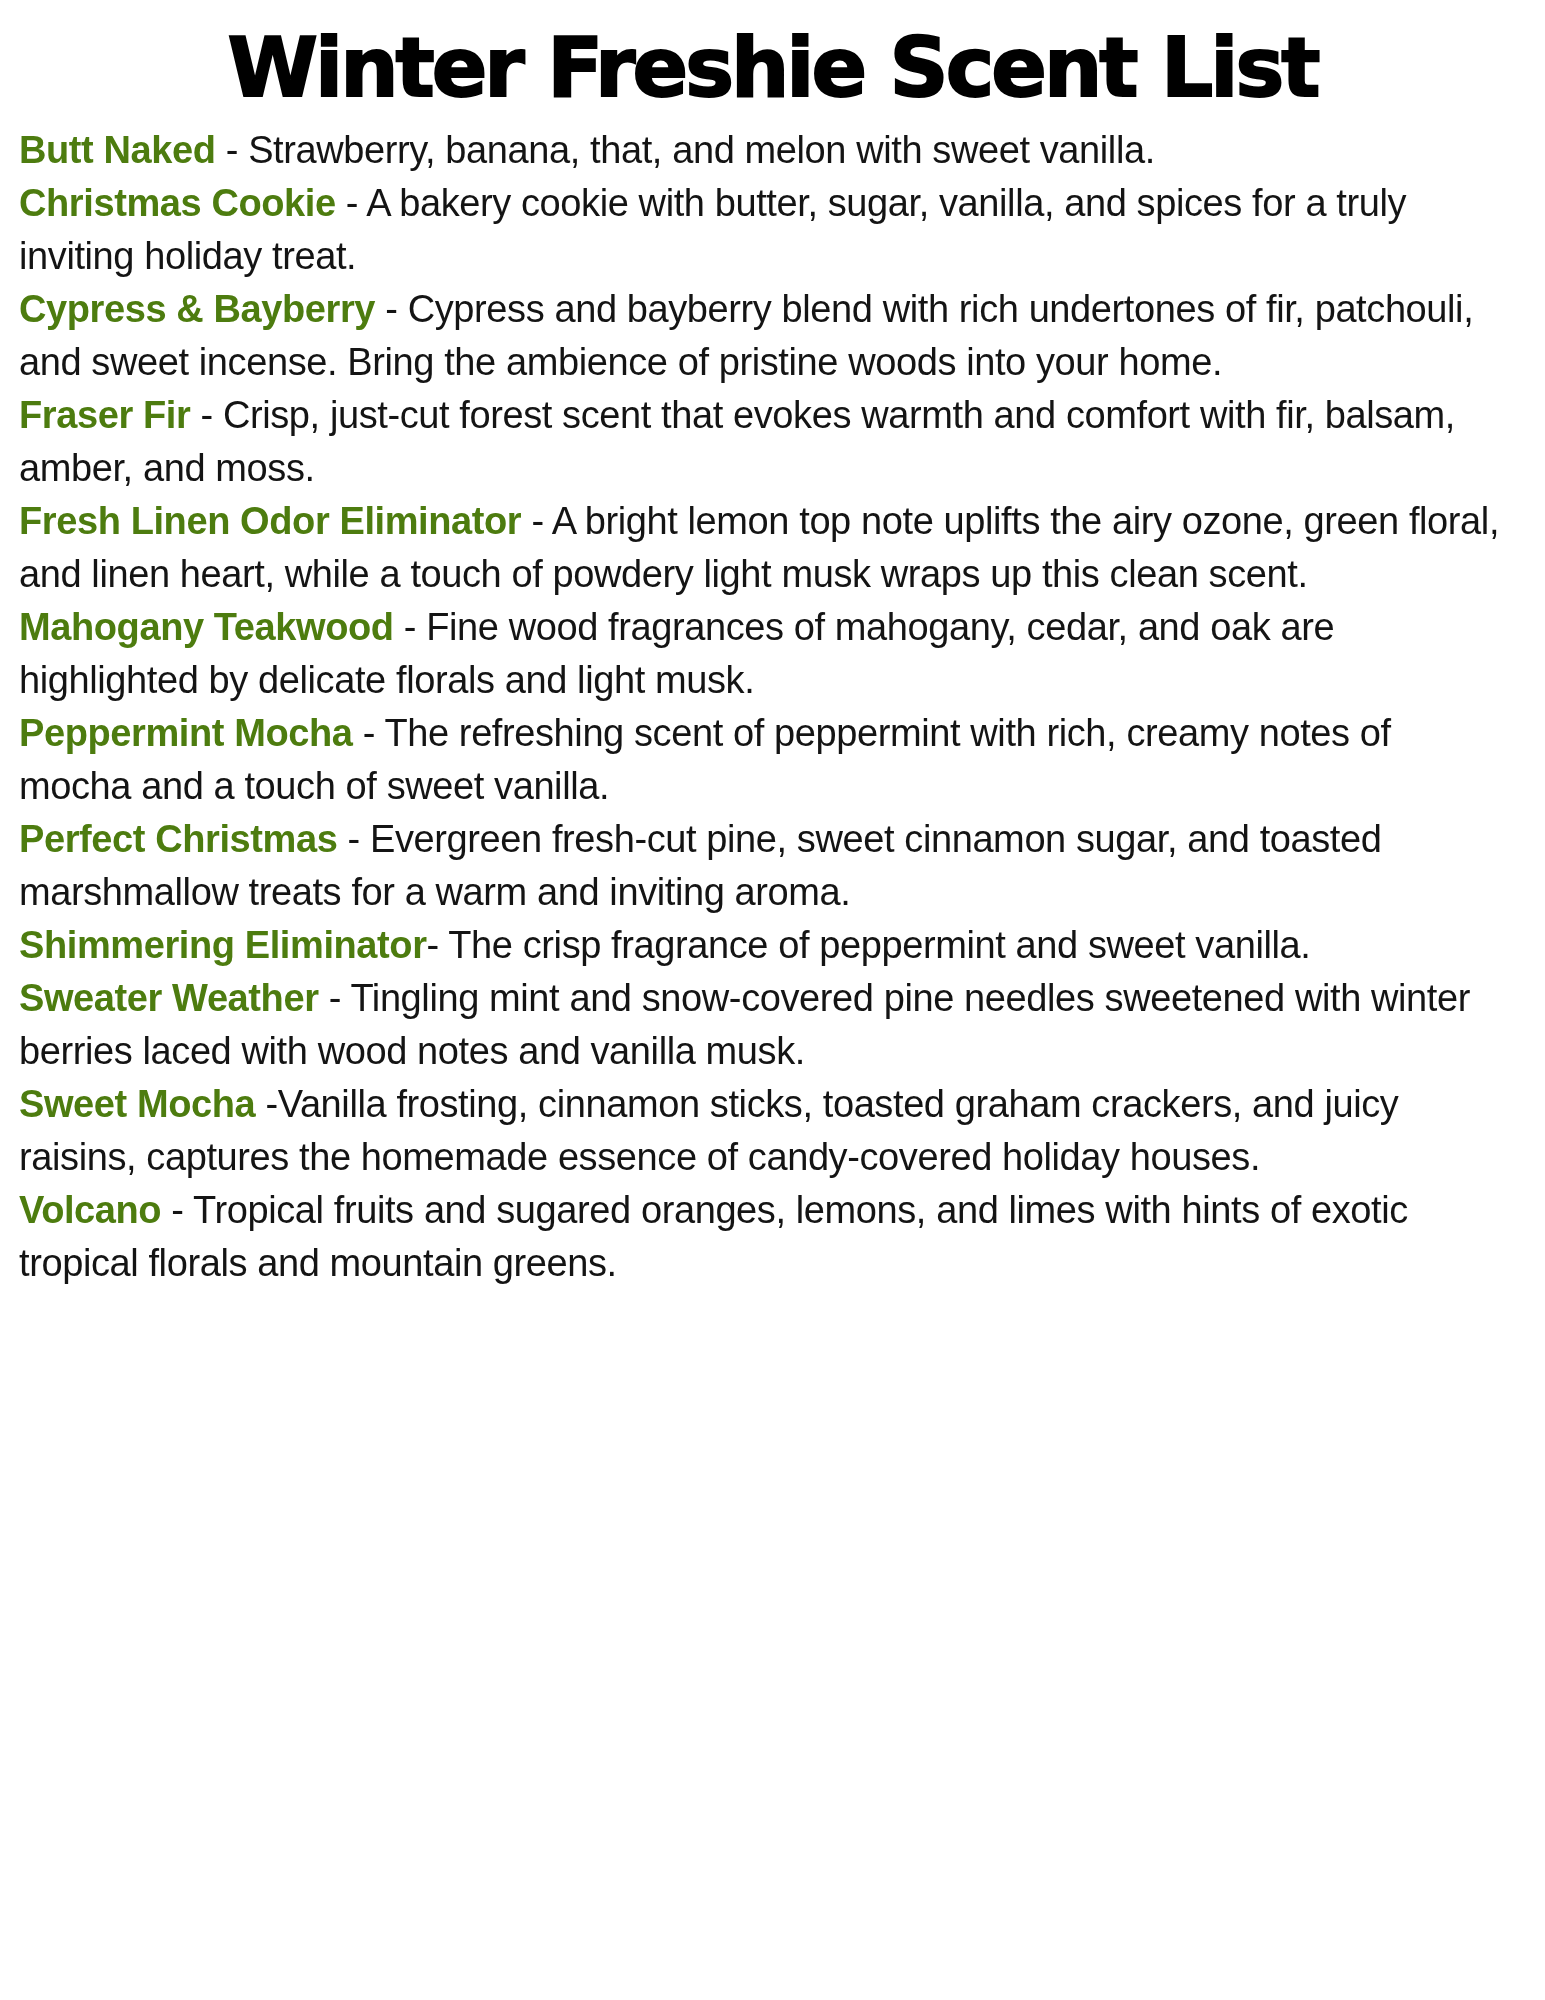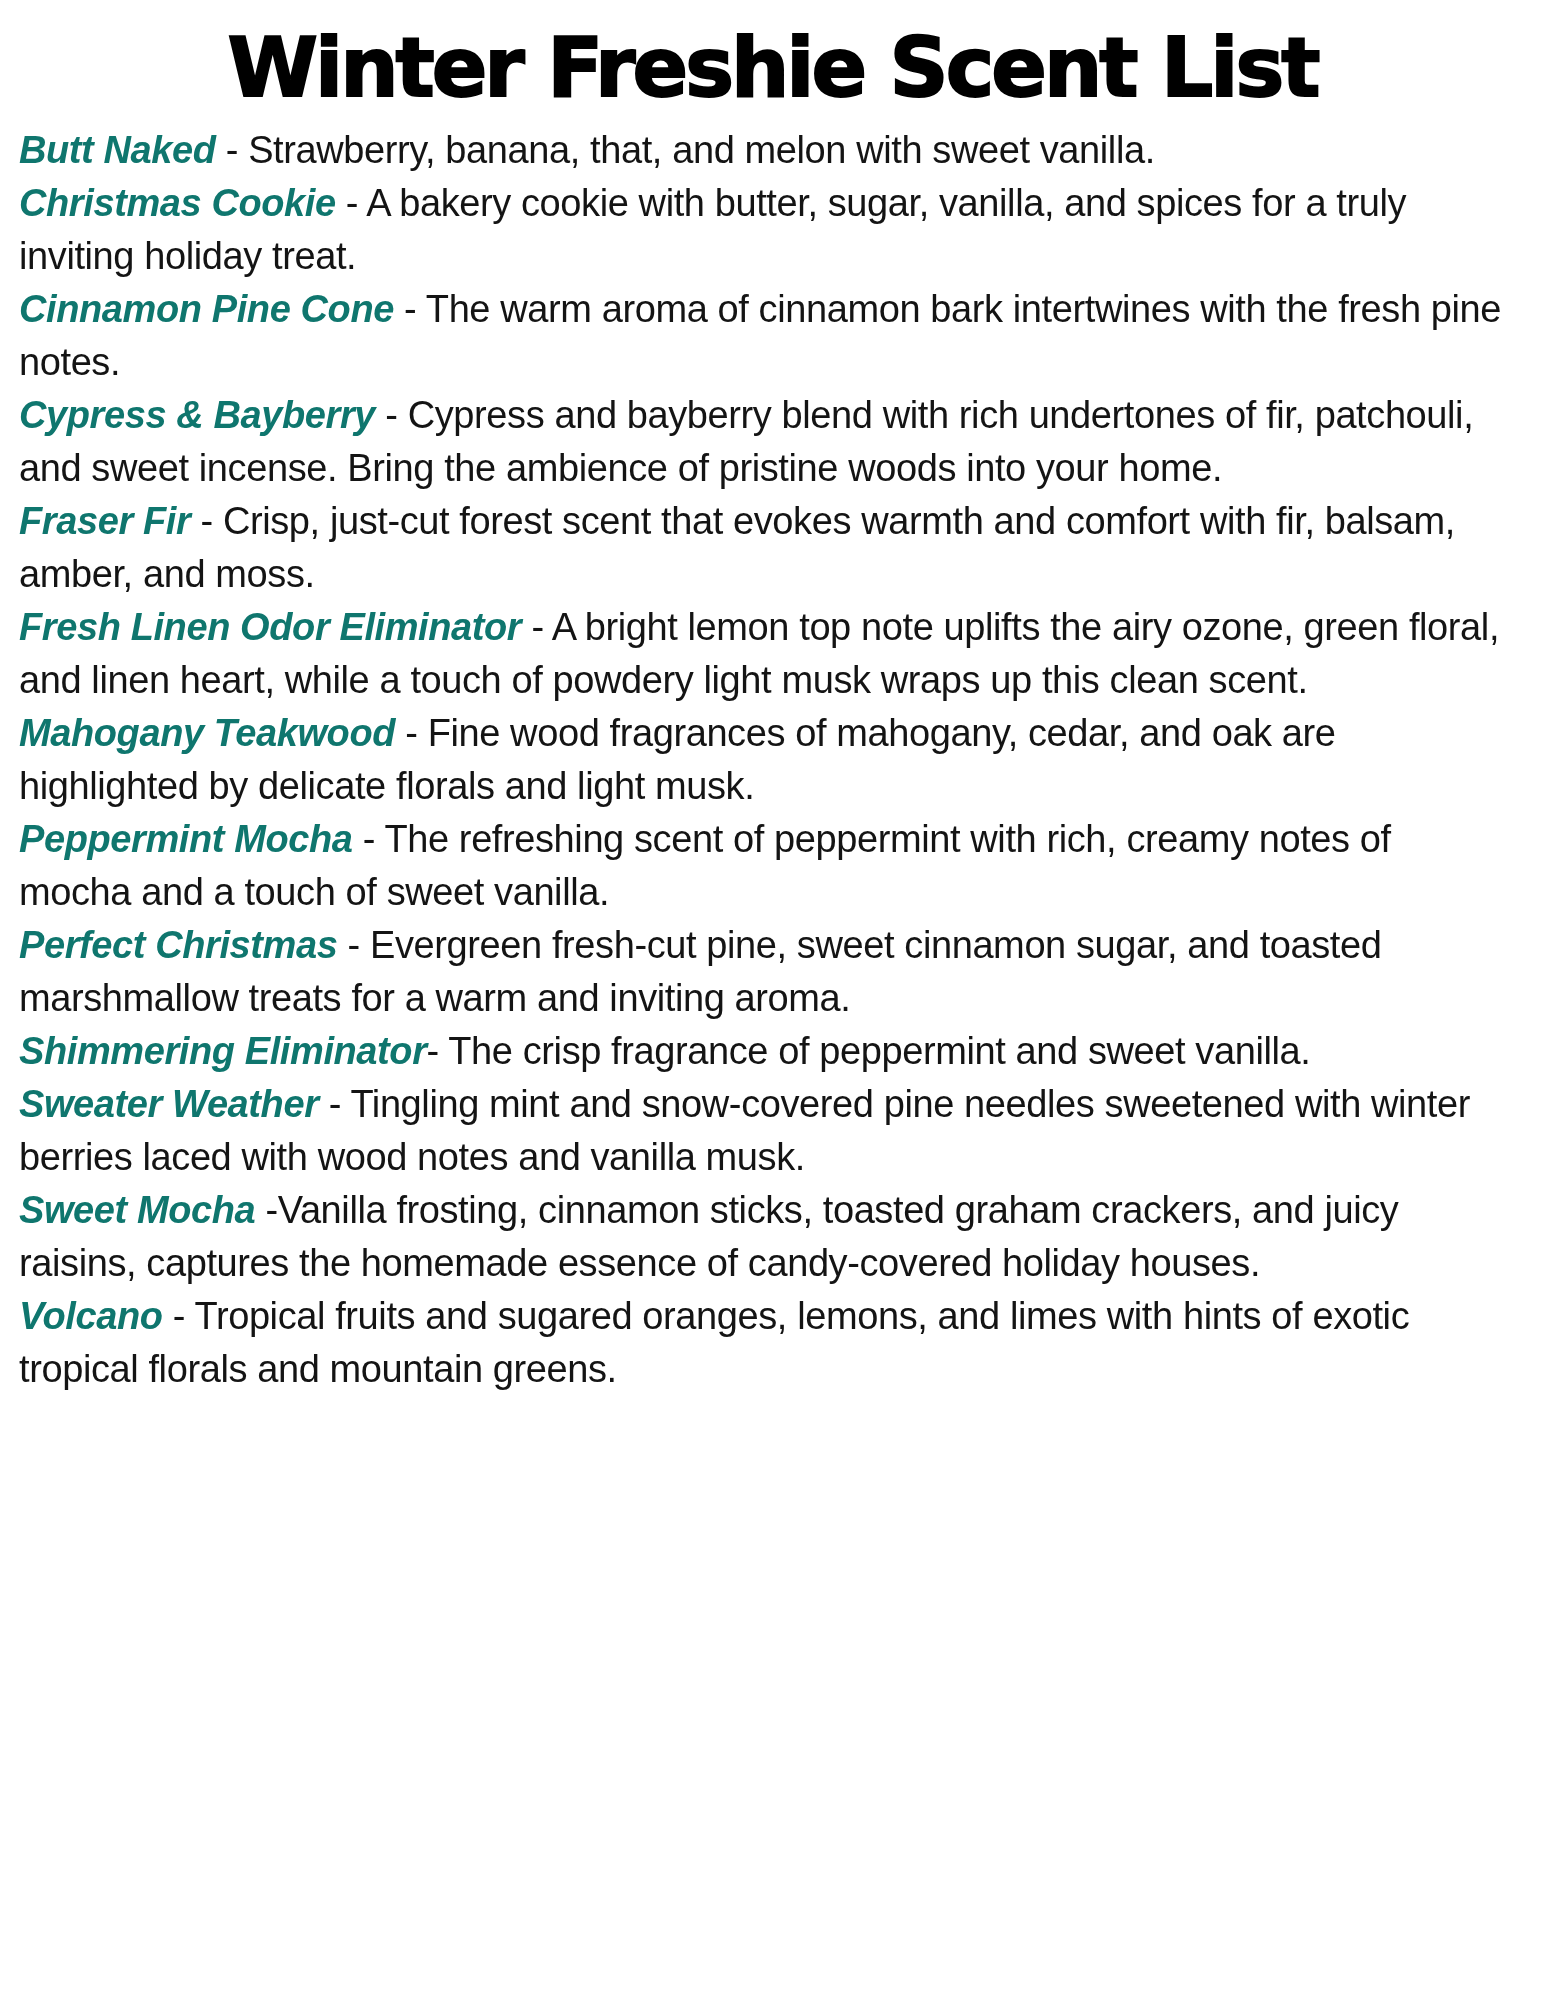--- a/index.html
+++ b/index.html
@@ -36,38 +36,36 @@
     margin: 0;
     padding: 0;
     font-size: 38px;
     line-height: 53px;
     letter-spacing: -0.4px;
     white-space: pre-wrap;
     color: #141414;
   }
   .scent-name {
     font-weight: 700;
-    color: #0f766e;
-    font-style: italic;
+    color: #4d7c0f;
   }
   .scent-sep, .scent-desc {
     font-weight: 400;
   }
 </style>
 </head>
 <body>
 
 <div class="page">
   <h1 class="title">Winter Freshie Scent List</h1>
   <div class="scent-list" id="scent-list">
   <p class="scent"><span class="scent-name">Butt Naked</span><span class="scent-sep"> - </span><span class="scent-desc">Strawberry, banana, that, and melon with sweet vanilla.</span></p>
 
   <p class="scent"><span class="scent-name">Christmas Cookie</span><span class="scent-sep"> - </span><span class="scent-desc">A bakery cookie with butter, sugar, vanilla, and spices for a truly inviting holiday treat.</span></p>
 
-  <p class="scent"><span class="scent-name">Cinnamon Pine Cone</span><span class="scent-sep"> - </span><span class="scent-desc">The warm aroma of cinnamon bark intertwines with the fresh pine notes.</span></p>
 
   <p class="scent"><span class="scent-name">Cypress &amp; Bayberry</span><span class="scent-sep"> - </span><span class="scent-desc">Cypress and bayberry blend with rich undertones of fir, patchouli, and sweet incense. Bring the ambience of pristine woods into your home.</span></p>
 
   <p class="scent"><span class="scent-name">Fraser Fir</span><span class="scent-sep"> - </span><span class="scent-desc">Crisp, just-cut forest scent that evokes warmth and comfort with fir, balsam, amber, and moss.</span></p>
 
   <p class="scent"><span class="scent-name">Fresh Linen Odor Eliminator</span><span class="scent-sep"> - </span><span class="scent-desc">A bright lemon top note uplifts the airy ozone, green floral, and linen heart, while a touch of powdery light musk wraps up this clean scent.</span></p>
 
   <p class="scent"><span class="scent-name">Mahogany Teakwood</span><span class="scent-sep"> - </span><span class="scent-desc">Fine wood fragrances of mahogany, cedar, and oak are highlighted by delicate florals and light musk.</span></p>
 
 

